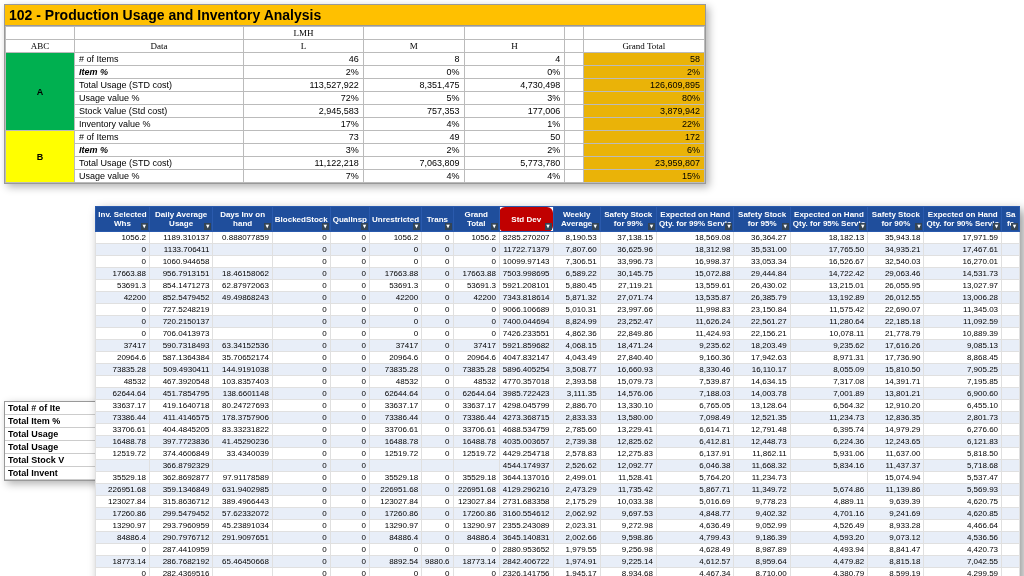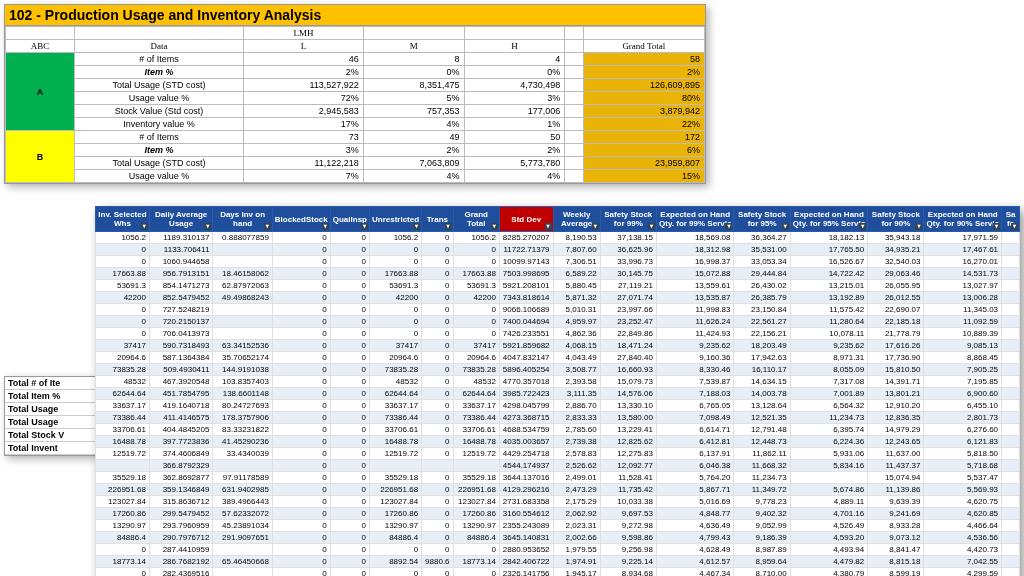--- a/index.html
+++ b/index.html
@@ -1,38 +1,38 @@
 <!DOCTYPE html>
 <html><head>
 <meta charset="utf-8">
 <style>
   body { margin:0; font-family: Arial, sans-serif; font-size:9px; background:#fff; width:1024px; height:576px; position:relative; overflow:hidden;}
   .pivot { position:absolute; top:4px; left:4px; width:700px; border:1px solid #999; background:#fff; box-shadow:3px 3px 8px rgba(0,0,0,0.3);}
   .pivot-title { background:#ffc000; padding:2px 4px; font-weight:bold; border-bottom:1px solid #999; font-size:14px;}
   .pivot table { border-collapse:collapse; width:100%;}
   .pivot td, .pivot th { border:1px solid #bbb; padding:1px 4px; font-size:9px; text-align:right; white-space:nowrap;}
-  .pivot .lbl { text-align:center;}
+  .pivot .lbl { text-align:left;}
   .pivot .hdr-row td { background:#fff; font-weight:normal; text-align:center;font-family:Liberation Serif, serif;}
   .pivot .col-h { background:#ffc000;}
   .pivot .gt { background:#eab308;}
   .clr-A { background:#00b050;}
   .clr-B { background:#ffff00;}
   .clr-C { background:#ffc000;}
   .clr-D { background:#ff0000;}
   .italic { font-style:italic; font-weight:bold;}
-  .totlabels { position:absolute; top:376px; left:4px; width:90px; background:#0ea5e9; border:1px solid #999;box-shadow:3px 3px 8px rgba(0,0,0,0.3);}
+  .totlabels { position:absolute; top:401px; left:4px; width:90px; background:#0ea5e9; border:1px solid #999;box-shadow:3px 3px 8px rgba(0,0,0,0.3);}
   .totlabels div { border-bottom:1px solid #ccc; padding:1px 3px; font-weight:bold; font-size:9px; background:#fff; white-space:nowrap; overflow:hidden;}
   .datagrid-wrap { position:absolute; top:206px; left:95px; width:925px; height:380px; box-shadow:4px 4px 10px rgba(0,0,0,0.4); background:#fff; overflow:hidden;}
   .datagrid { border-collapse:collapse; width:100%;}
   .datagrid th { background:#1f4e9c; color:#fff; font-size:8px; font-weight:bold; padding:3px 2px; border:1px solid #2a5aad; text-align:center; vertical-align:middle; position:relative;}
   .datagrid th .drop { position:absolute; right:1px; bottom:1px; width:7px; height:7px; background:#345; font-size:6px; line-height:7px; text-align:center;}
   .datagrid td { font-size:8px; padding:1px 3px; border:1px solid #e0e0e0; text-align:right; white-space:nowrap;}
   .datagrid tr:nth-child(even) td { background:#e8eef8;}
   .datagrid tr:nth-child(odd) td { background:#fff;}
-  .stdcol { background:#c00000 !important;}
+  .stdcol { background:#c00000 !important;border-radius:6px;}
 </style>
 </head>
 <body>
 
 <div class="pivot">
   <div class="pivot-title">102 - Production Usage and Inventory Analysis</div>
   <table>
     <tbody>
         <tr class="hdr-row">
       <td class="lbl" style="width:60px"></td>
@@ -309,21 +309,21 @@
         <tr>
           <td>0</td>
           <td>720.2150137</td>
           <td></td>
           <td>0</td>
           <td>0</td>
           <td>0</td>
           <td>0</td>
           <td>0</td>
           <td>7400.044694</td>
-          <td>4,959.97</td>
+          <td>8,824.99</td>
           <td>23,252.47</td>
           <td>11,626.24</td>
           <td>22,561.27</td>
           <td>11,280.64</td>
           <td>22,185.18</td>
           <td>11,092.59</td>
           <td></td>
         </tr>
         <tr>
           <td>0</td>

